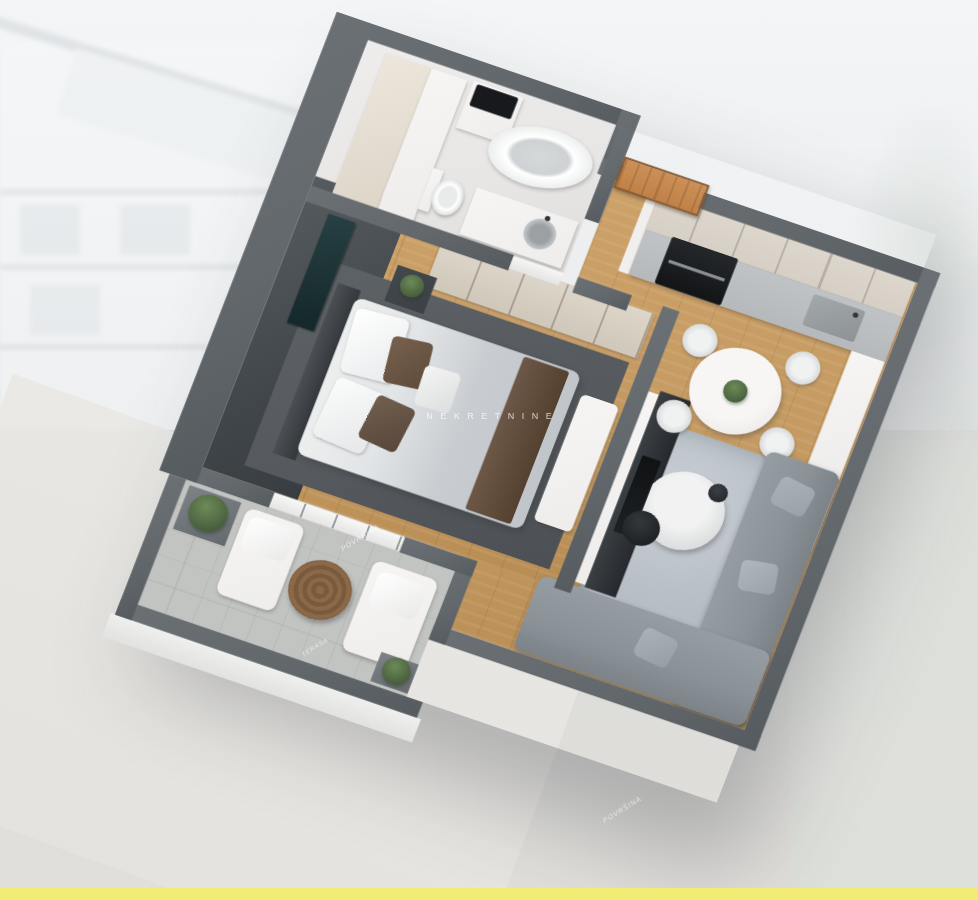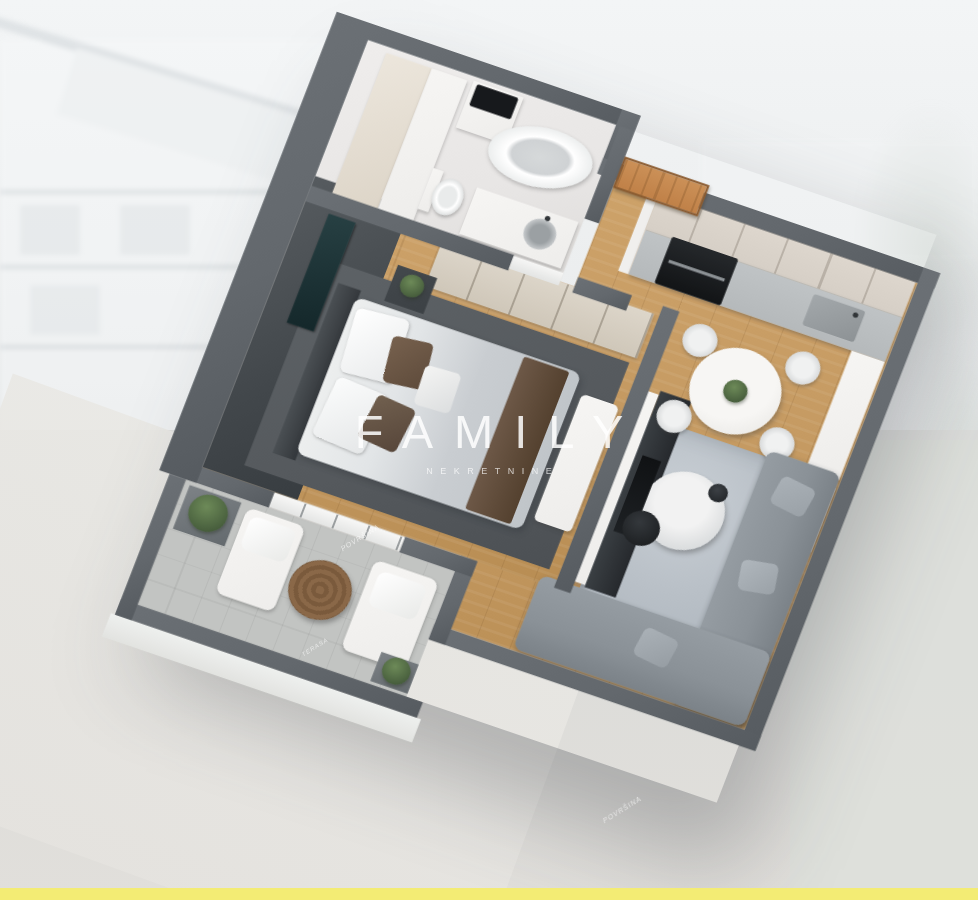--- a/index.html
+++ b/index.html
@@ -169,21 +169,20 @@
   <div class="a wall" style="left:0;top:150px;width:196px;height:16px;"></div>
   <div class="a" style="left:196px;top:151px;width:48px;height:13px;z-index:7;background:linear-gradient(180deg,#f6f6f5,#e3e4e3);"></div>
   <div class="a wall" style="left:244px;top:0;width:14px;height:95px;"></div>
   <div class="a wall" style="left:258px;top:150px;width:52px;height:16px;"></div>
   <div class="a wall" style="left:340px;top:150px;width:16px;height:290px;"></div>
 
   <div class="a" style="left:258px;top:26px;width:78px;height:28px;z-index:8;border:2px solid #8a5a2f;background:repeating-linear-gradient(90deg,rgba(110,70,30,.25) 0 2px,rgba(0,0,0,0) 2px 12px),linear-gradient(180deg,#cb9057,var(--door-wood,#c08148));box-shadow:1px 2px 3px rgba(60,50,35,.4);"></div>
 </div>
 
 <div class="a watermark">
-  <div class="wm-title">FAMILY</div>
   <div class="wm-sub">NEKRETNINE</div>
 </div>
 
 <div class="wall-label" style="left:338px;top:534px;">POVRŠINA</div>
 <div class="wall-label" style="left:300px;top:644px;font-size:6px;">TERASA</div>
 <div class="wall-label" style="left:600px;top:806px;">POVRŠINA</div>
 
 <div class="a accent-bar"></div>
 
 </body></html>

